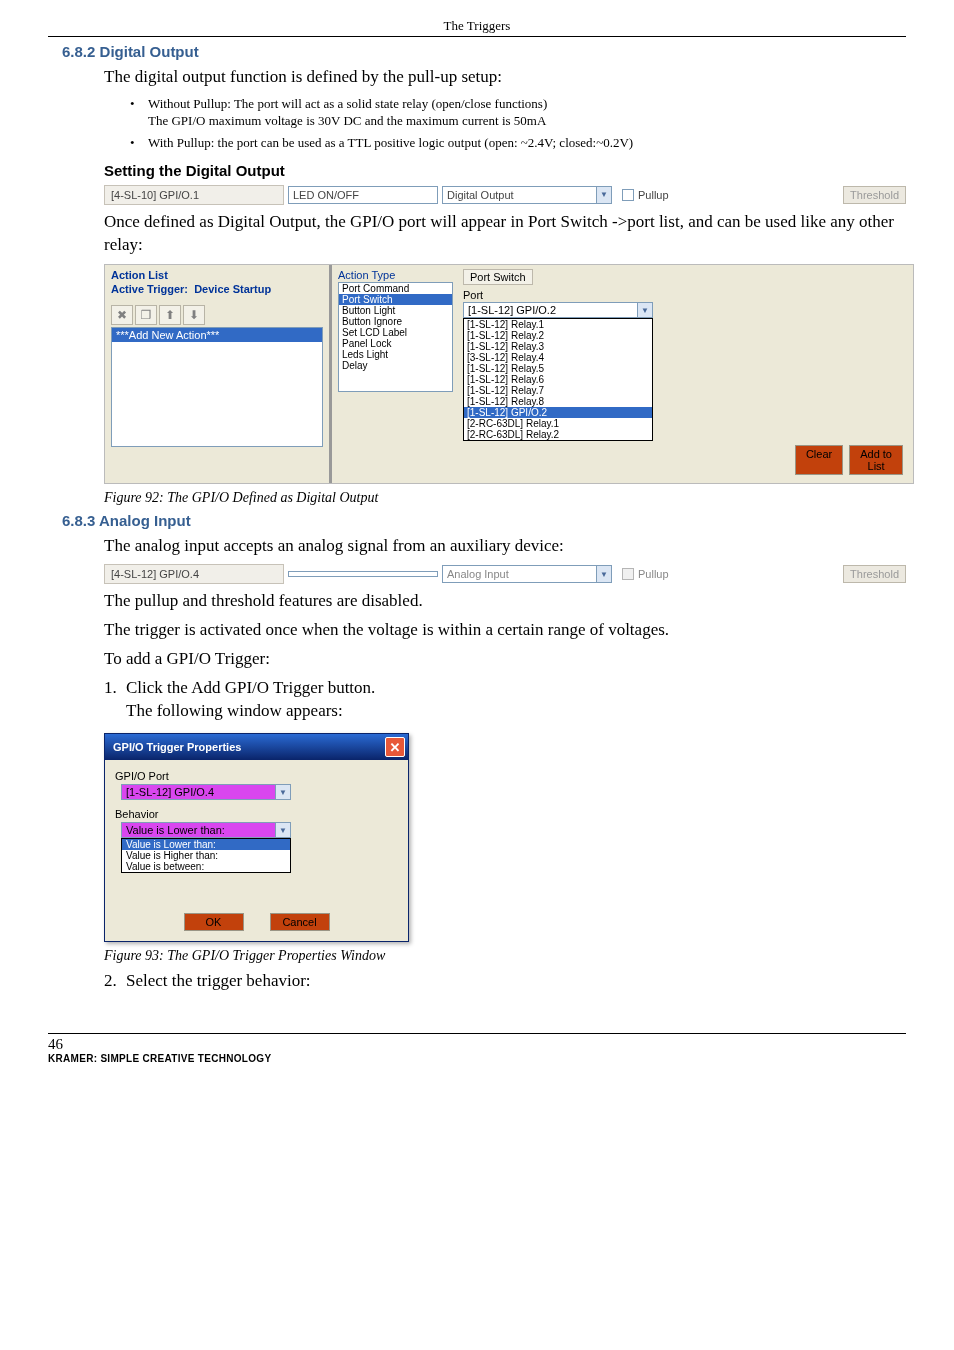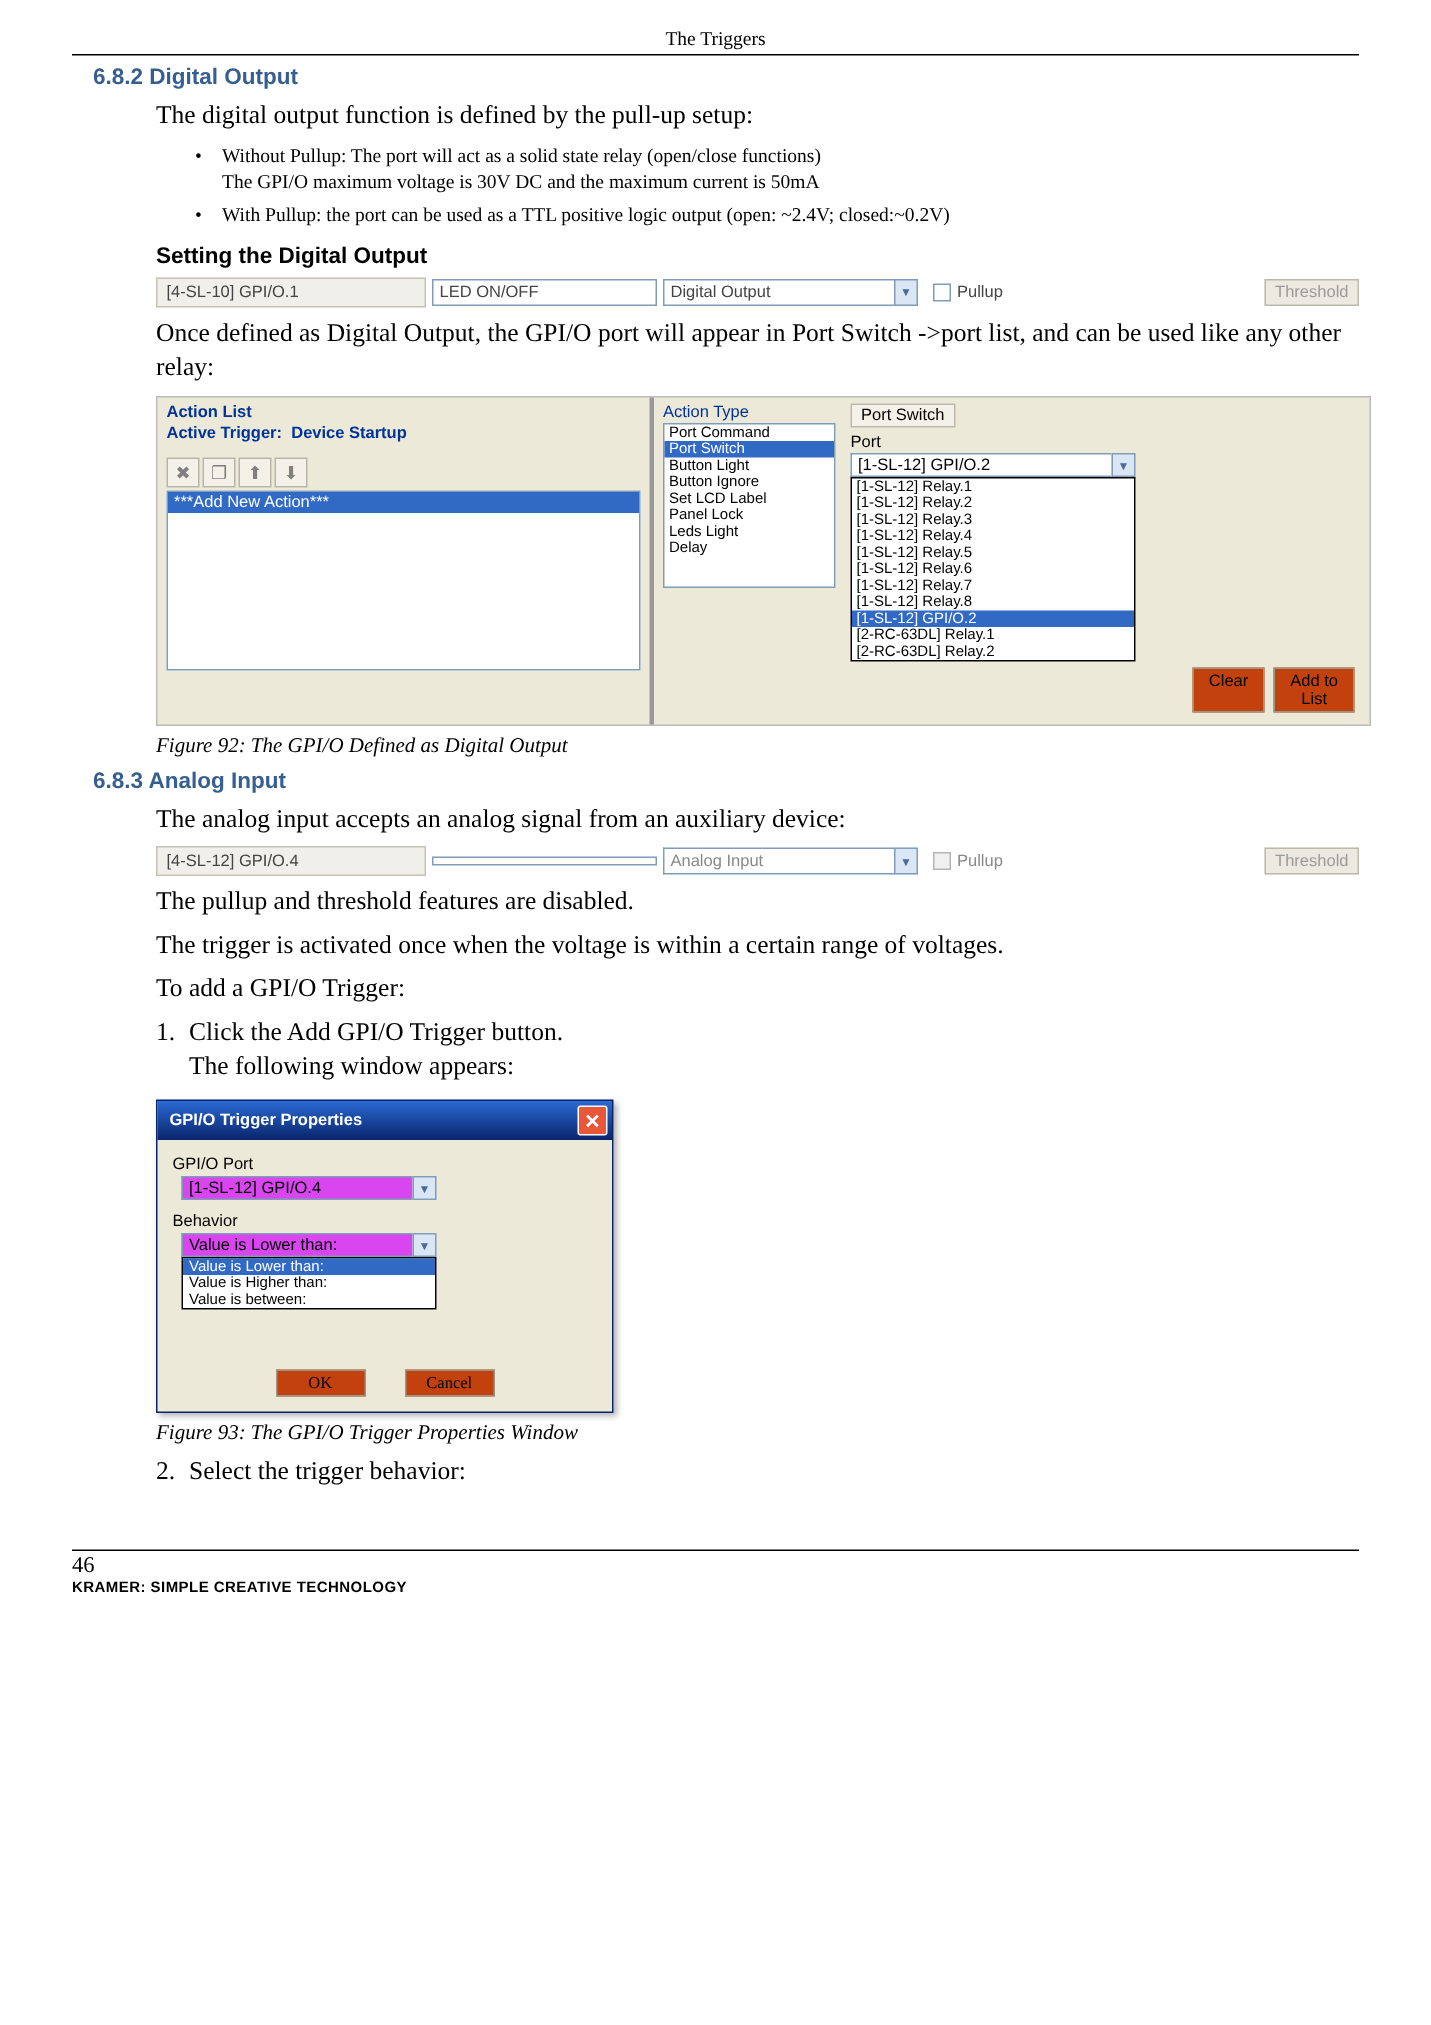--- a/index.html
+++ b/index.html
@@ -147,21 +147,21 @@
     border: 1px solid #bbb;
     background: #ece9d8;
     display: flex;
     font-family: Tahoma, Arial, sans-serif;
     font-size: 11px;
     width: 810px;
     height: 220px;
     position: relative;
   }
   .al-col {
-    width: 331px;
+    width: 227px;
     border-right: 3px solid #999;
     padding: 4px 6px;
     position: relative;
   }
   .al-title { color: #003399; font-weight: bold; }
   .al-sub { color: #003399; margin-top: 2px; }
   .al-sub b { color: #003399; }
   .al-toolbar {
     margin-top: 10px;
     display: flex;
@@ -273,21 +273,21 @@
   }
   .dlg-dd .sel-text {
     flex:1; padding:1px 4px; background:#d946ef; border:1px solid #7f9db9; border-right:none;
   }
   .dlg-list {
     width: 170px; margin-left: 6px; background:#fff; border:1px solid #000; font-size:10px;
   }
   .dlg-list div { padding: 0 4px; }
   .dlg-list .sel { background:#316ac5; color:#fff; }
   .dlg-btns {
-    display:flex; justify-content:center; gap:26px; margin-top: 40px; font-family: Liberation Serif, serif;
+    display:flex; justify-content:center; gap:26px; margin-top: 40px;
   }
 
   
   .footer-rule {
     border:none; border-top:1px solid #000;
     margin: 40px 0 2px 0;
   }
   .footer-row {
     display:flex; justify-content:center;
     font-size: 13px; padding-bottom: 6px; flex-direction: column;
@@ -373,21 +373,21 @@
         <div class="at-box-title">Port Switch</div>
         <div class="at-label" style="color:#000;">Port</div>
         <div class="port-dd">
           <div class="sel-text">[1-SL-12] GPI/O.2</div>
           <div class="dd-btn">▼</div>
         </div>
         <div class="port-list">
           <div>[1-SL-12] Relay.1</div>
           <div>[1-SL-12] Relay.2</div>
           <div>[1-SL-12] Relay.3</div>
-          <div>[1-SL-12] Relay.4</div>
+          <div>[3-SL-12] Relay.4</div>
           <div>[1-SL-12] Relay.5</div>
           <div>[1-SL-12] Relay.6</div>
           <div>[1-SL-12] Relay.7</div>
           <div>[1-SL-12] Relay.8</div>
           <div class="sel">[1-SL-12] GPI/O.2</div>
           <div>[2-RC-63DL] Relay.1</div>
           <div>[2-RC-63DL] Relay.2</div>
         </div>
       </div>
       <div class="btn-row">

